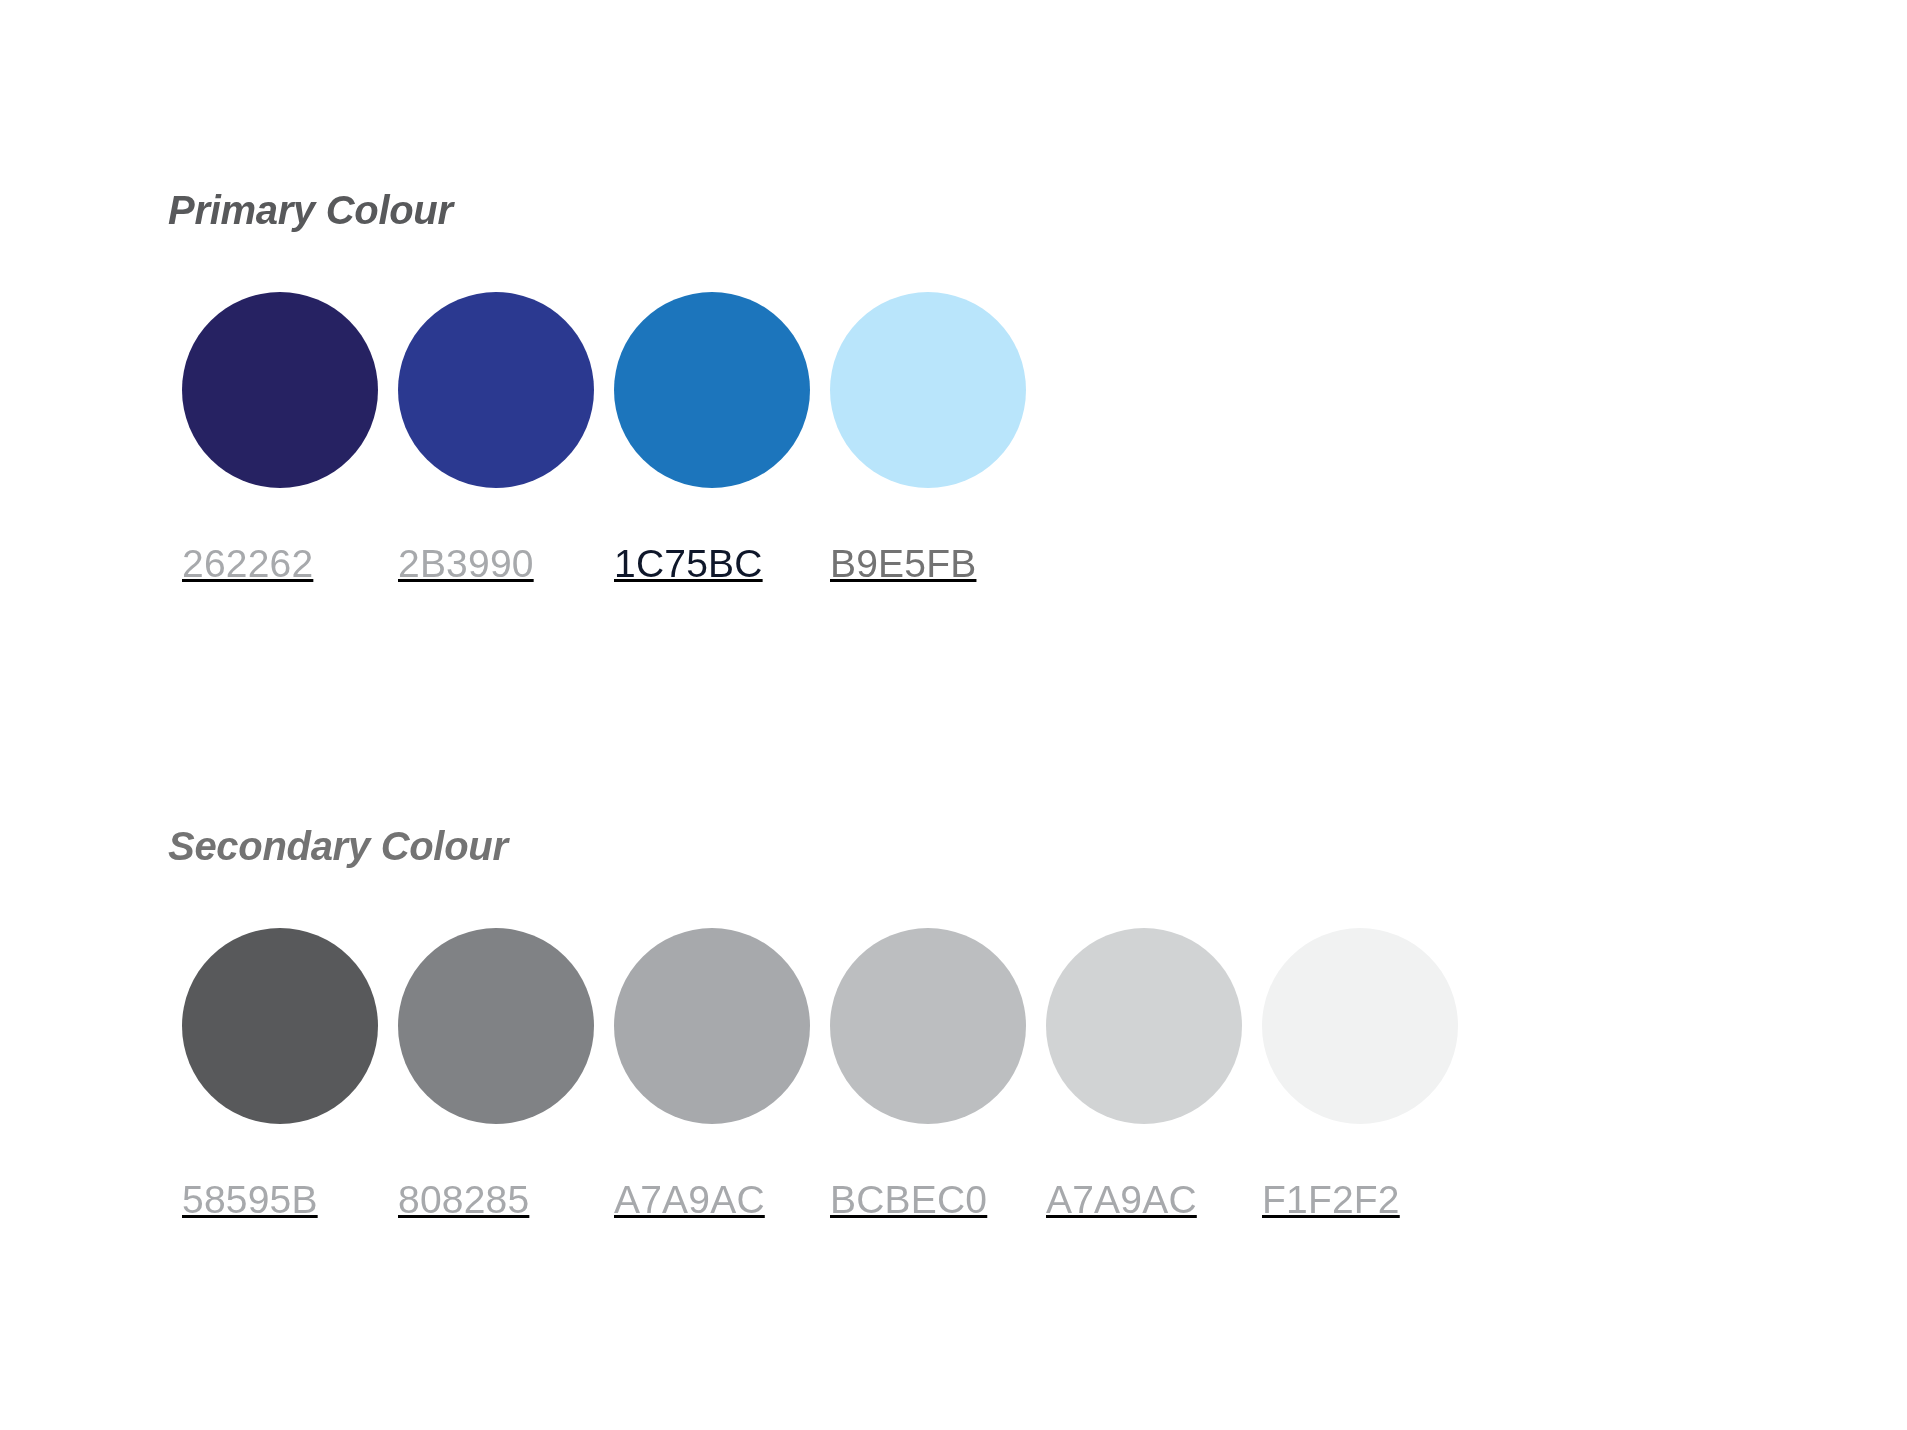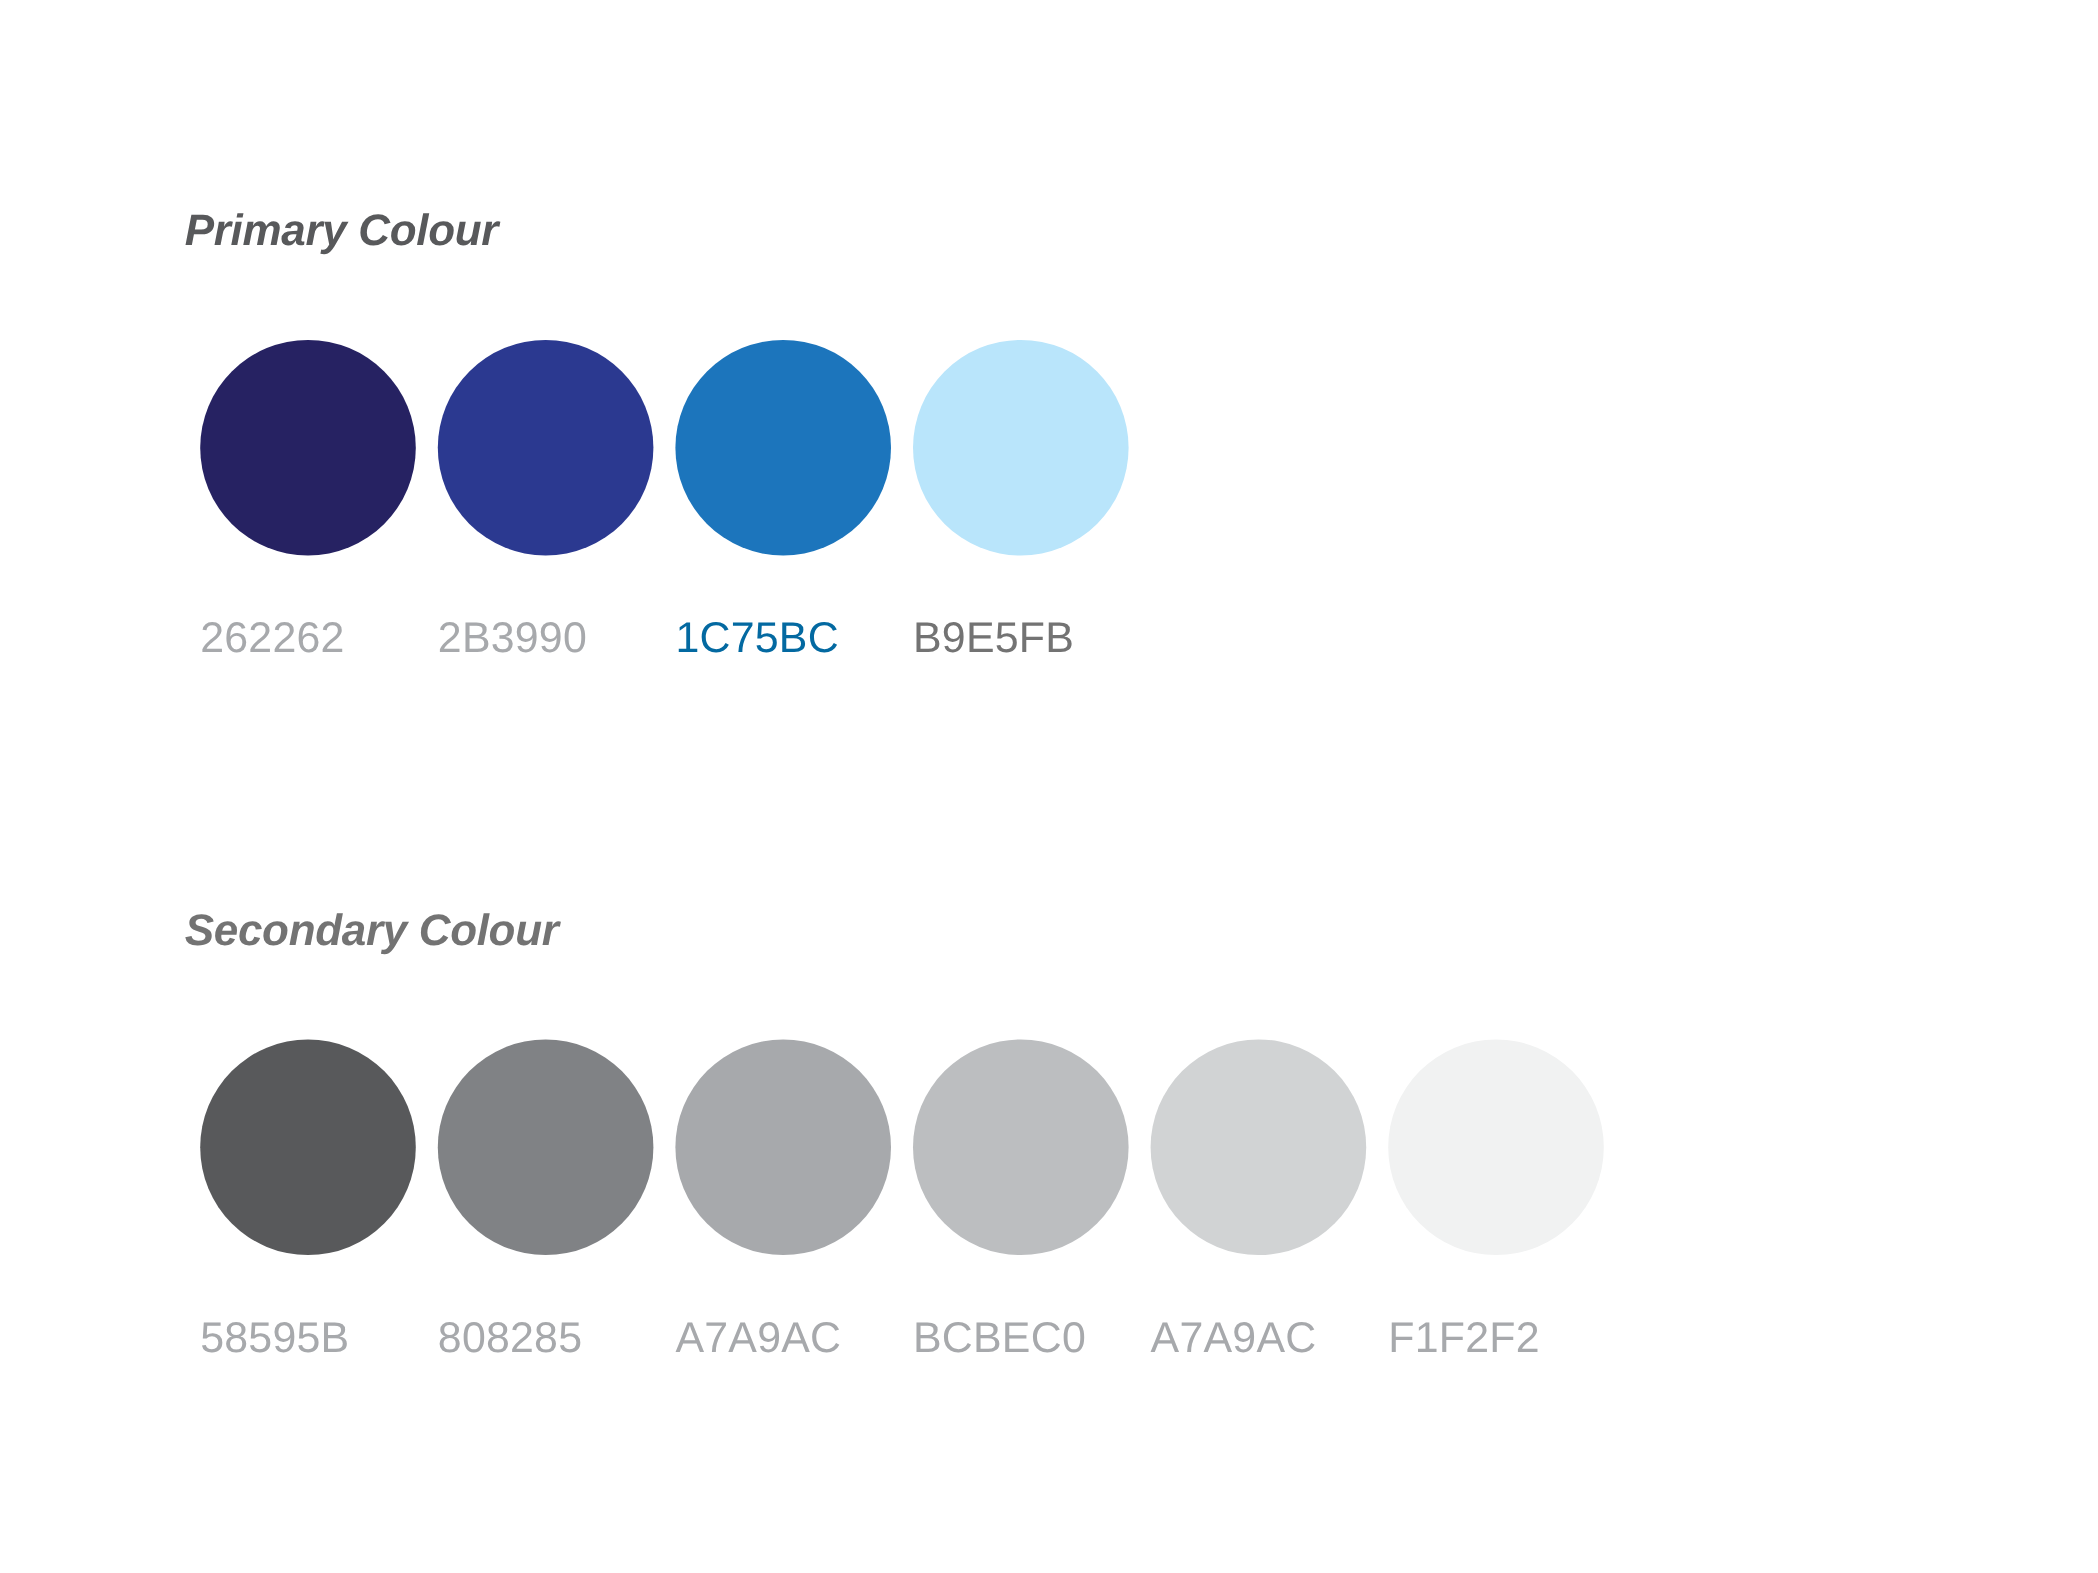--- a/index.html
+++ b/index.html
@@ -46,23 +46,24 @@
   
   .swatch-row {
     position: relative;
     margin-top: 62px;
     margin-left: 182px;
     height: 360px;
   }
 
   .swatch {
     position: absolute;
-    top: 17px;
+    top: 0;
     width: 216px;
     height: 360px;
+    text-decoration: underline;
   }
   .swatch:nth-child(1) { left: 0px;    }
   .swatch:nth-child(2) { left: 216px;  }
   .swatch:nth-child(3) { left: 432px;  }
   .swatch:nth-child(4) { left: 648px;  }
   .swatch:nth-child(5) { left: 864px;  }
   .swatch:nth-child(6) { left: 1080px; }
 
   .swatch-circle {
     width: 196px;
@@ -97,21 +98,21 @@
         <div class="swatch-label" style="color: rgb(167, 169, 172);">262262</div>
       </div>
 
       <div class="swatch">
         <div class="swatch-circle" style="background: rgb(43, 57, 144);"></div>
         <div class="swatch-label" style="color: rgb(167, 169, 172);">2B3990</div>
       </div>
 
       <div class="swatch">
         <div class="swatch-circle" style="background: rgb(28, 117, 188);"></div>
-        <div class="swatch-label" style="color: #0369a1;">1C75BC</div>
+        <div class="swatch-label" style="color: #0f172a;">1C75BC</div>
       </div>
 
 
 
       <div class="swatch">
         <div class="swatch-circle" style="background: rgb(185, 229, 251);"></div>
         <div class="swatch-label" style="color: #737373;">B9E5FB</div>
       </div>
 
     </div>

